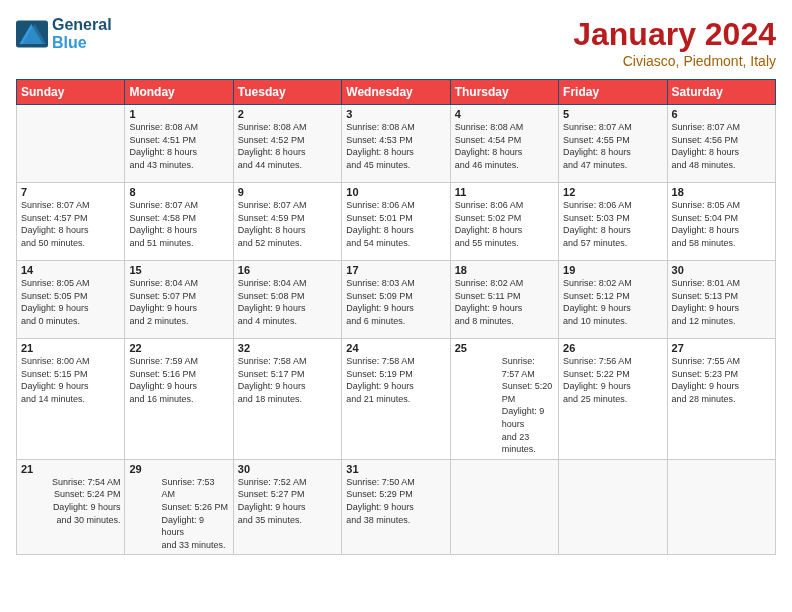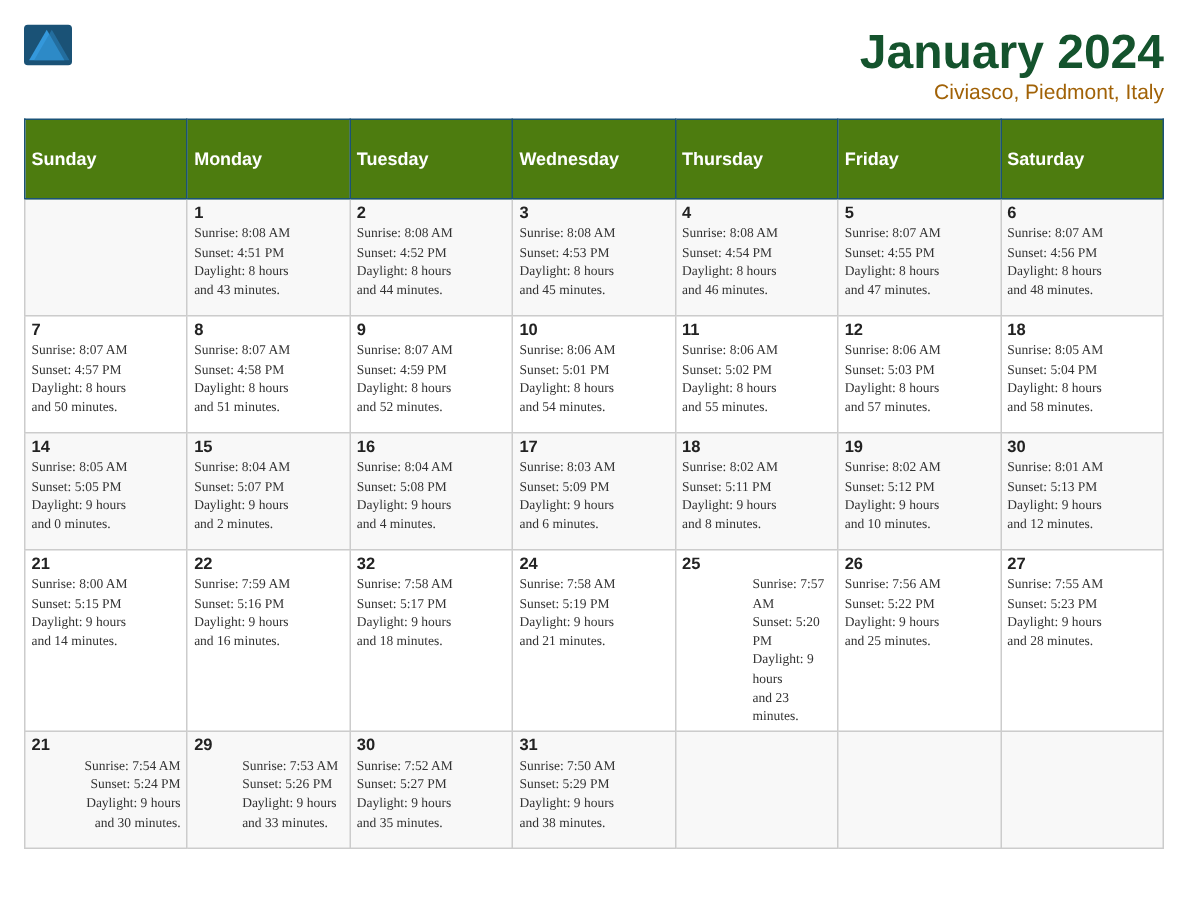--- a/index.html
+++ b/index.html
@@ -28,37 +28,37 @@
       width: 32px;
       height: 28px;
       margin-right: 4px;
     }
     .title-block {
       text-align: right;
     }
     .month-title {
       font-size: 32px;
       font-weight: bold;
-      color: #14532d;
+      color: #b91c1c;
     }
     .location {
       font-size: 14px;
       color: #a16207;
     }
     table {
       width: 100%;
       border-collapse: collapse;
       table-layout: fixed;
     }
     thead tr th {
-      background-color: #4d7c0f;
+      background-color: #ef4444;
       color: #fff;
       font-size: 12px;
       font-weight: bold;
-      padding: 19px 4px;
+      padding: 5px 4px;
       text-align: left;
       border: 1px solid #1a5276;
     }
     tbody tr td {
       border: 1px solid #ccc;
       vertical-align: top;
       padding: 3px 4px;
       font-size: 9.5px;
       color: #222;
       height: 78px;
@@ -72,34 +72,39 @@
     .day-num {
       font-size: 11px;
       font-weight: bold;
       display: block;
       margin-bottom: 1px;
     }
     .day-info {
       font-size: 9px;
       line-height: 1.4;
       color: #333;
-      font-family: Liberation Serif, serif;
     }
   </style>
 </head>
 <body>
 
 <div class="container">
   <div class="header">
     <div class="logo">
       <svg class="logo-icon" viewBox="0 0 38 32" xmlns="http://www.w3.org/2000/svg">
         <rect x="0" y="0" width="38" height="32" rx="3" fill="#1a5276"></rect>
         <polygon points="18,4 32,28 4,28" fill="#3498db"></polygon>
         <polygon points="22,4 36,28 8,28" fill="#2980b9" opacity="0.6"></polygon>
       </svg>
+      <div>
+        <div style="font-size:16px;font-weight:bold;color:#1a5276;line-height:1.1;">
+          <span>General</span><br>
+          <span style="color:#3498db;">Blue</span>
+        </div>
+      </div>
     </div>
     <div class="title-block">
       <div class="month-title">January 2024</div>
       <div class="location">Civiasco, Piedmont, Italy</div>
     </div>
   </div>
 
   <table>
     <thead>
       <tr>

